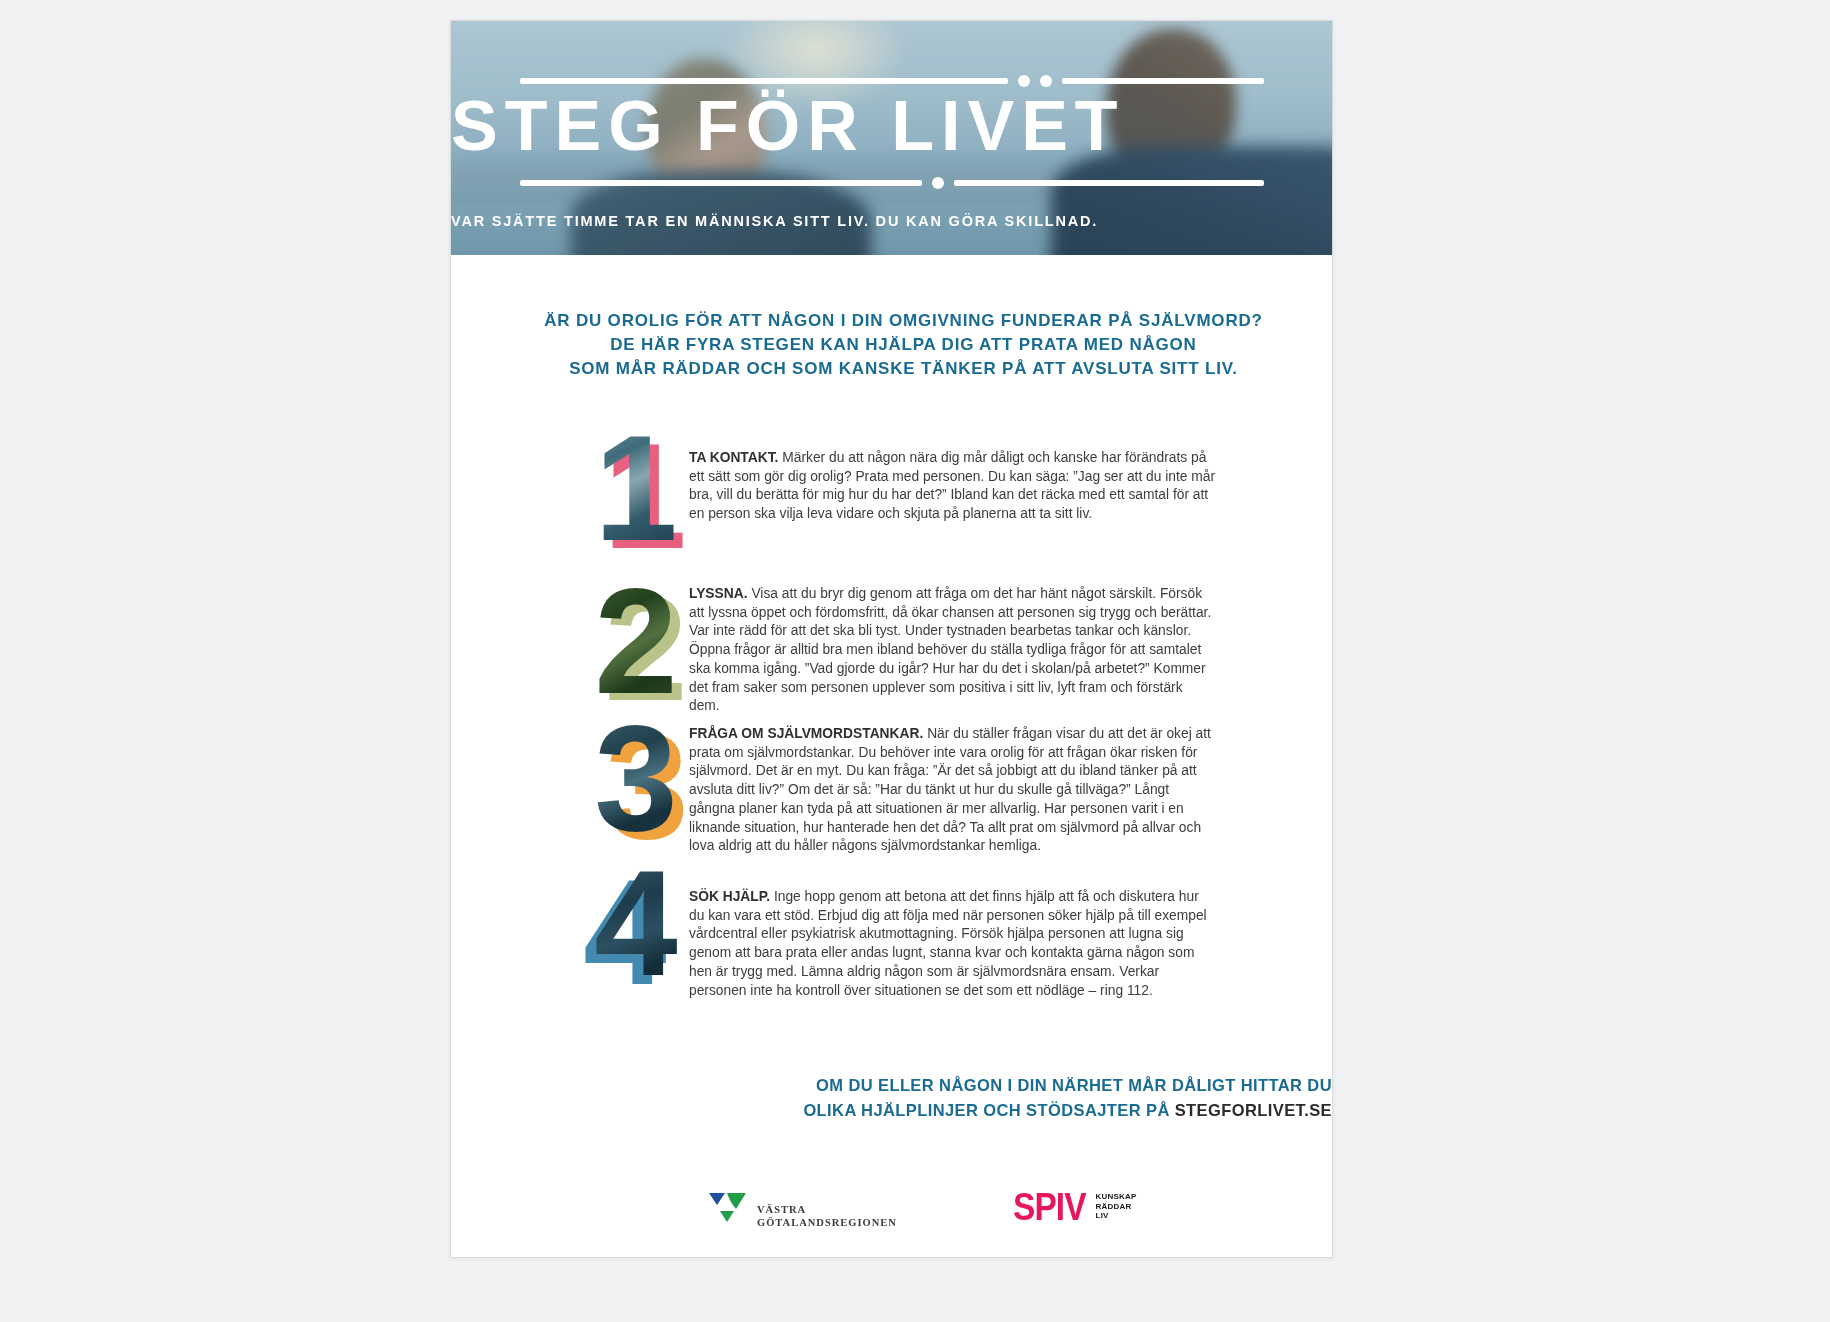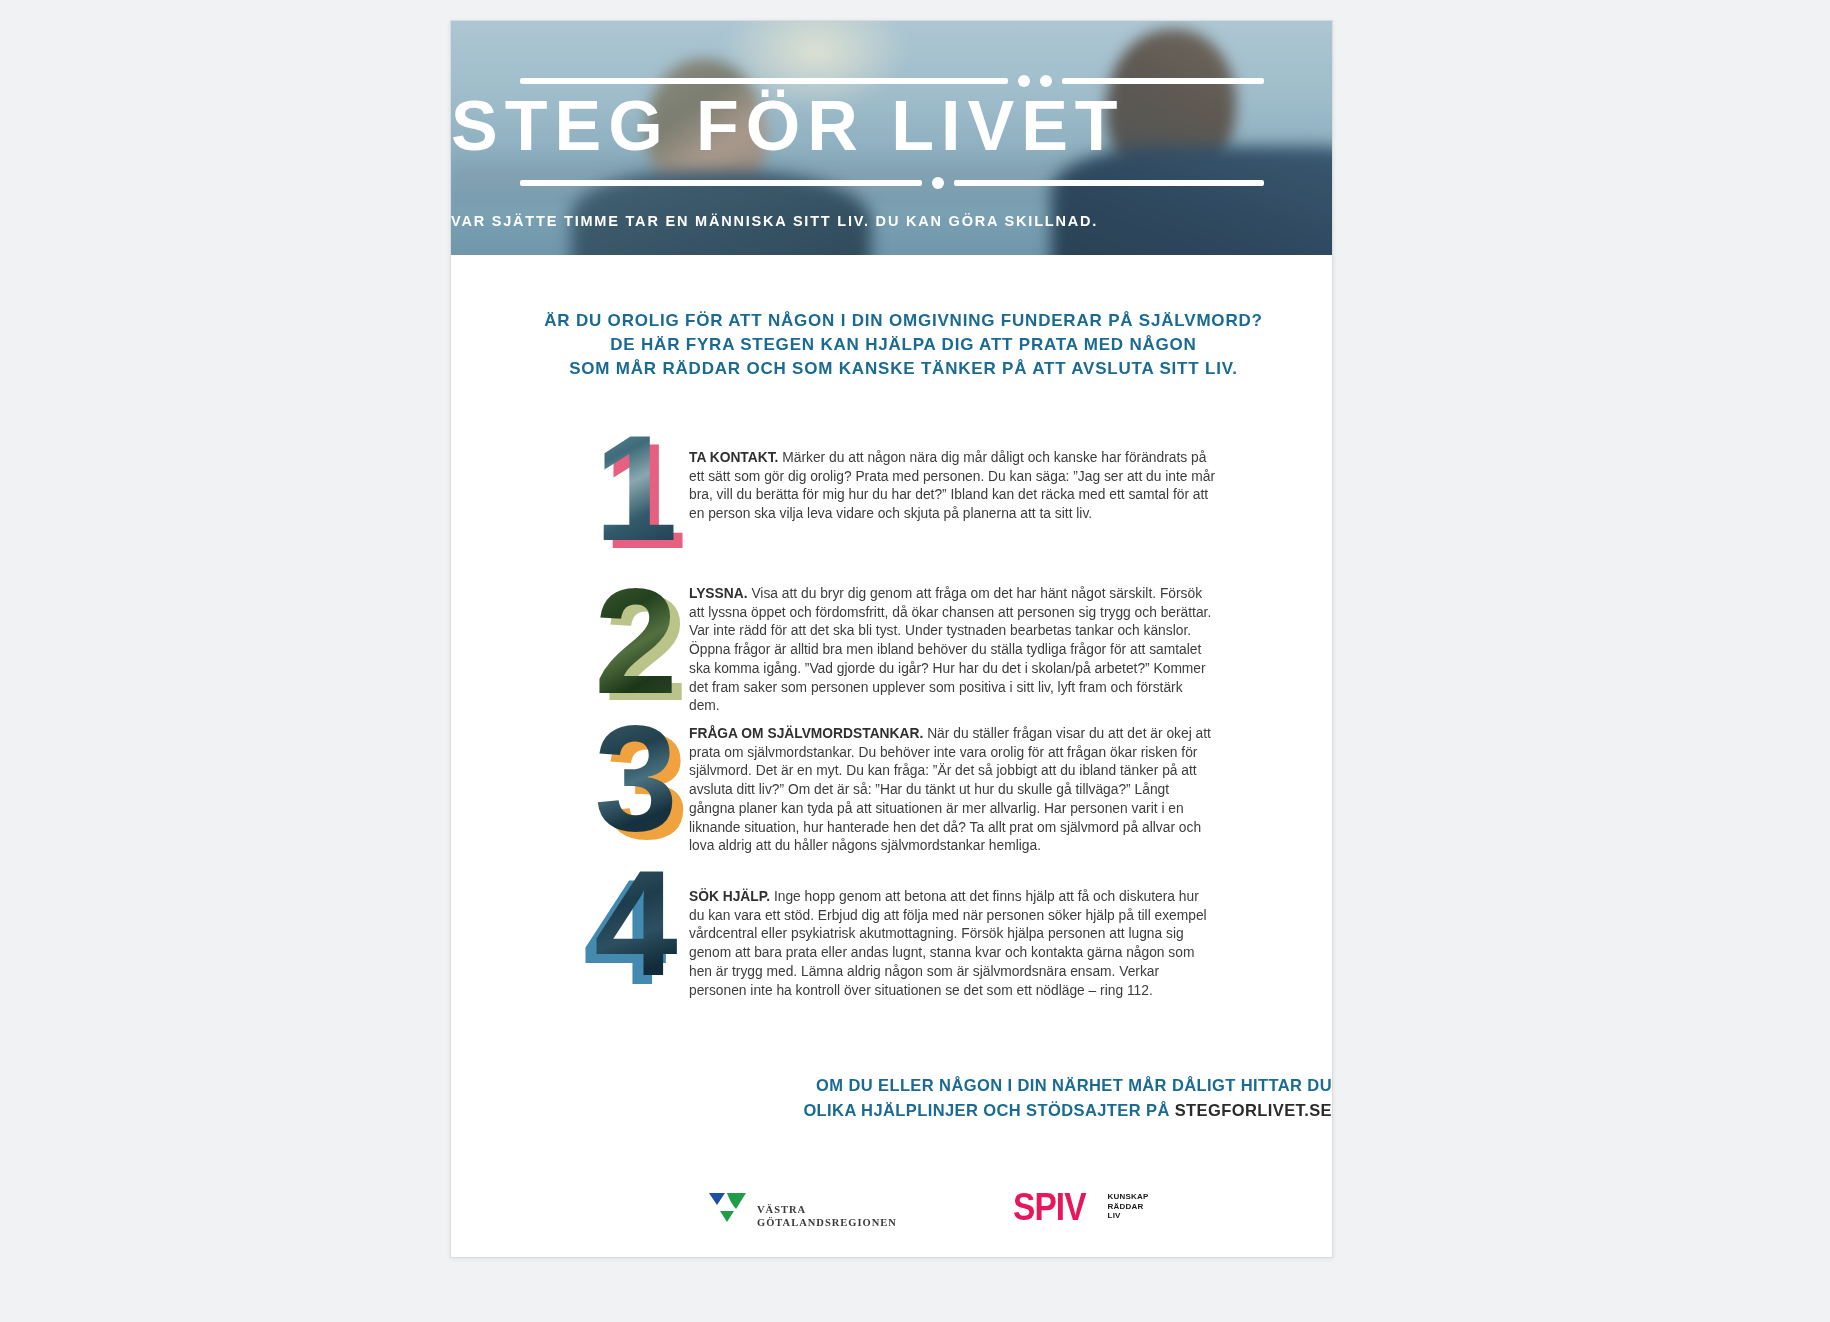--- a/index.html
+++ b/index.html
@@ -76,21 +76,21 @@
   .step-4 .step-text { margin-top:24px; }
 
   
   .footer-note { position:absolute; top:1052px; left:0; width:100%; text-align:right;
                  color:#196b93; font-weight:bold; font-size:16.5px; line-height:24.5px; letter-spacing:0.4px; }
   .footer-note .site { color:#2b2b2b; }
 
   .logo-vgr { position:absolute; left:256px; top:1170px; display:flex; align-items:flex-end; }
   .vgr-text { margin-left:8px; margin-top:5px; font-family:"Liberation Serif","DejaVu Serif",serif;
               font-weight:bold; font-size:10.5px; line-height:12.5px; letter-spacing:1px; color:#3a3a3a; }
-  .logo-spiv { position:absolute; left:562px; top:1166px; display:flex; align-items:flex-start;gap:12px; }
+  .logo-spiv { position:absolute; left:562px; top:1166px; display:flex; align-items:flex-start; }
   .spiv-word { color:#e8175b; font-weight:bold; font-size:38px; line-height:40px; letter-spacing:-1px;
                transform:scaleX(0.88); transform-origin:left top; }
   .spiv-tag { margin-left:0px; margin-top:5px; font-weight:bold; font-size:8px; line-height:9.5px;
               letter-spacing:0.2px; color:#1a1a1a; }
 </style>
 </head>
 <body>
 
 <div class="stage">
   <div class="paper">

